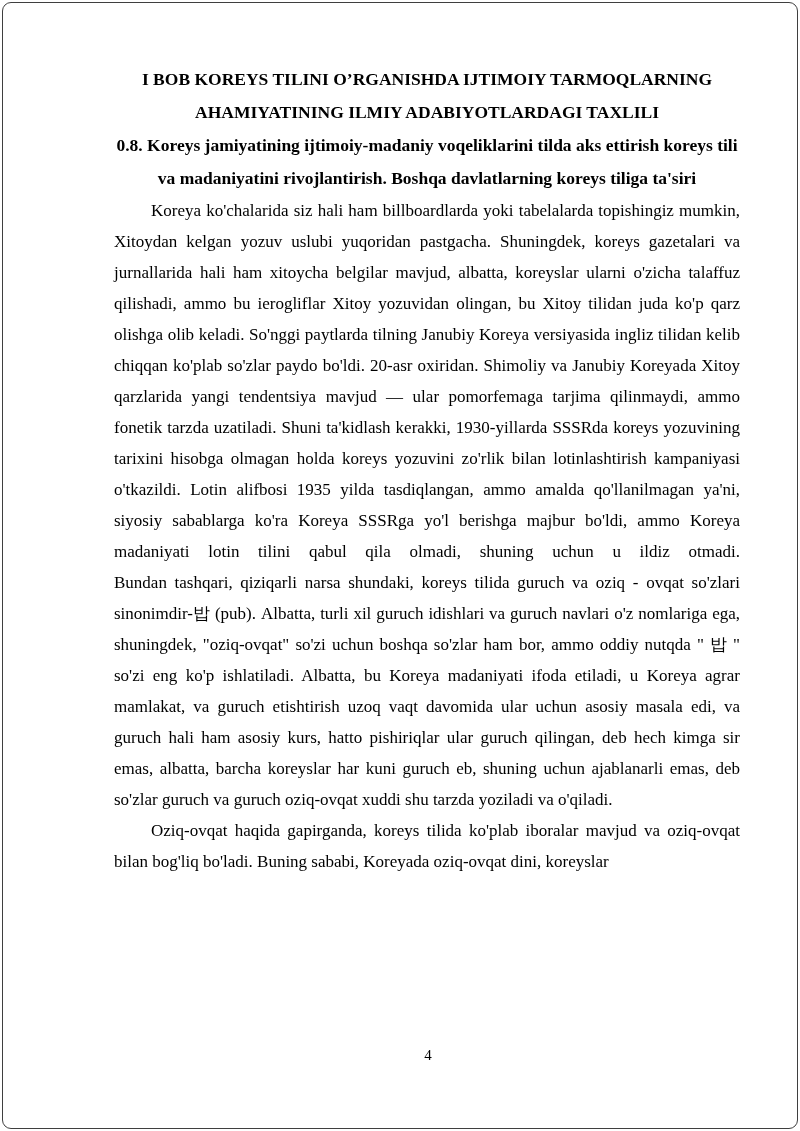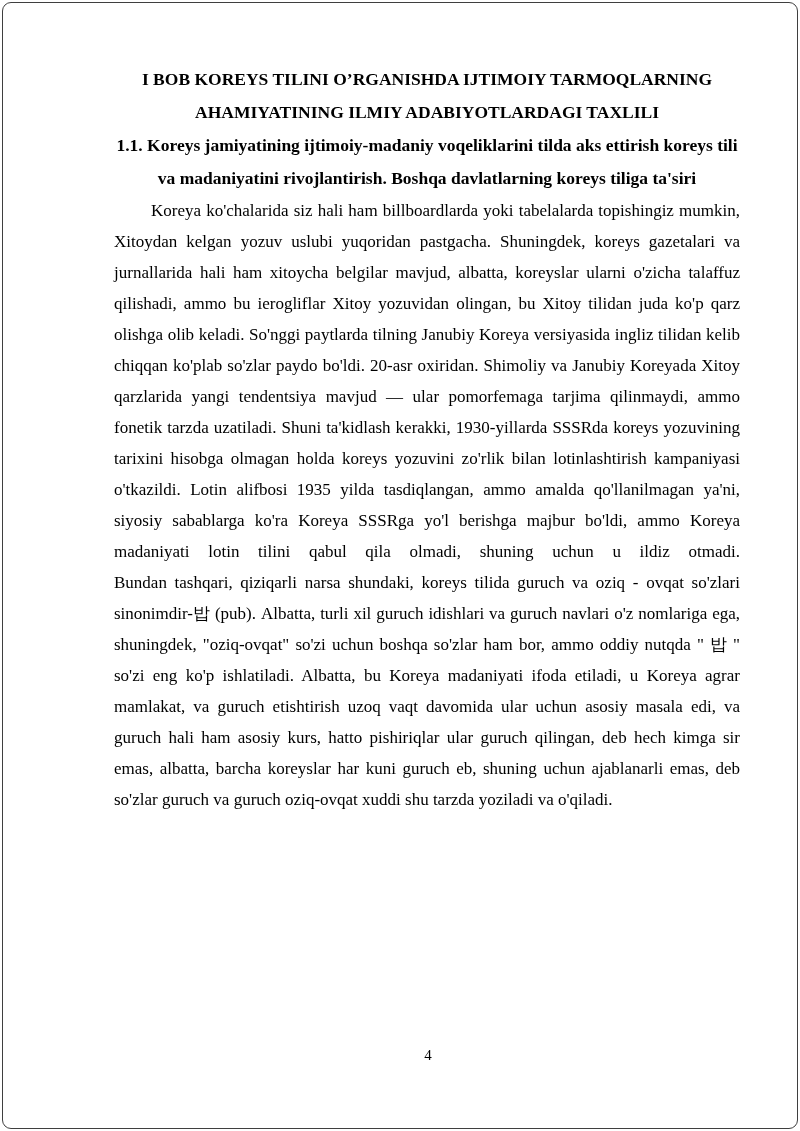--- a/index.html
+++ b/index.html
@@ -43,21 +43,22 @@
     width: 628px;
     text-align: center;
     font-size: 15px;
   }
 </style>
 </head>
 <body>
 
 <div class="page">
   <h1 class="heading">I BOB KOREYS TILINI O’RGANISHDA IJTIMOIY TARMOQLARNING AHAMIYATINING ILMIY ADABIYOTLARDAGI TAXLILI</h1>
-  <h2 class="heading">1.1. Koreys jamiyatining ijtimoiy-madaniy voqeliklarini tilda aks ettirish koreys tili va madaniyatini rivojlantirish. Boshqa davlatlarning koreys tiliga ta'siri</h2>
+  <h2 class="heading">0.8. Koreys jamiyatining ijtimoiy-madaniy voqeliklarini tilda aks ettirish koreys tili va madaniyatini rivojlantirish. Boshqa davlatlarning koreys tiliga ta'siri</h2>
 
   <div class="body-text">
     <p class="indent justify-last">Koreya ko'chalarida siz hali ham billboardlarda yoki tabelalarda topishingiz mumkin, Xitoydan kelgan yozuv uslubi yuqoridan pastgacha. Shuningdek, koreys gazetalari va jurnallarida hali ham xitoycha belgilar mavjud, albatta, koreyslar ularni o'zicha talaffuz qilishadi, ammo bu ierogliflar Xitoy yozuvidan olingan, bu Xitoy tilidan juda ko'p qarz olishga olib keladi. So'nggi paytlarda tilning Janubiy Koreya versiyasida ingliz tilidan kelib chiqqan ko'plab so'zlar paydo bo'ldi. 20-asr oxiridan. Shimoliy va Janubiy Koreyada Xitoy qarzlarida yangi tendentsiya mavjud — ular pomorfemaga tarjima qilinmaydi, ammo fonetik tarzda uzatiladi. Shuni ta'kidlash kerakki, 1930-yillarda SSSRda koreys yozuvining tarixini hisobga olmagan holda koreys yozuvini zo'rlik bilan lotinlashtirish kampaniyasi o'tkazildi. Lotin alifbosi 1935 yilda tasdiqlangan, ammo amalda qo'llanilmagan ya'ni, siyosiy sabablarga ko'ra Koreya SSSRga yo'l berishga majbur bo'ldi, ammo Koreya madaniyati lotin tilini qabul qila olmadi, shuning uchun u ildiz otmadi.</p>
     <p>Bundan tashqari, qiziqarli narsa shundaki, koreys tilida guruch va oziq - ovqat so'zlari sinonimdir-밥 (pub). Albatta, turli xil guruch idishlari va guruch navlari o'z nomlariga ega, shuningdek, "oziq-ovqat" so'zi uchun boshqa so'zlar ham bor, ammo oddiy nutqda " 밥 " so'zi eng ko'p ishlatiladi. Albatta, bu Koreya madaniyati ifoda etiladi, u Koreya agrar mamlakat, va guruch etishtirish uzoq vaqt davomida ular uchun asosiy masala edi, va guruch hali ham asosiy kurs, hatto pishiriqlar ular guruch qilingan, deb hech kimga sir emas, albatta, barcha koreyslar har kuni guruch eb, shuning uchun ajablanarli emas, deb so'zlar guruch va guruch oziq-ovqat xuddi shu tarzda yoziladi va o'qiladi.</p>
+    <p class="indent">Oziq-ovqat haqida gapirganda, koreys tilida ko'plab iboralar mavjud va oziq-ovqat bilan bog'liq bo'ladi. Buning sababi, Koreyada oziq-ovqat dini, koreyslar</p>
   </div>
 
   <div class="page-number">4</div>
 </div>
 
 </body></html>

